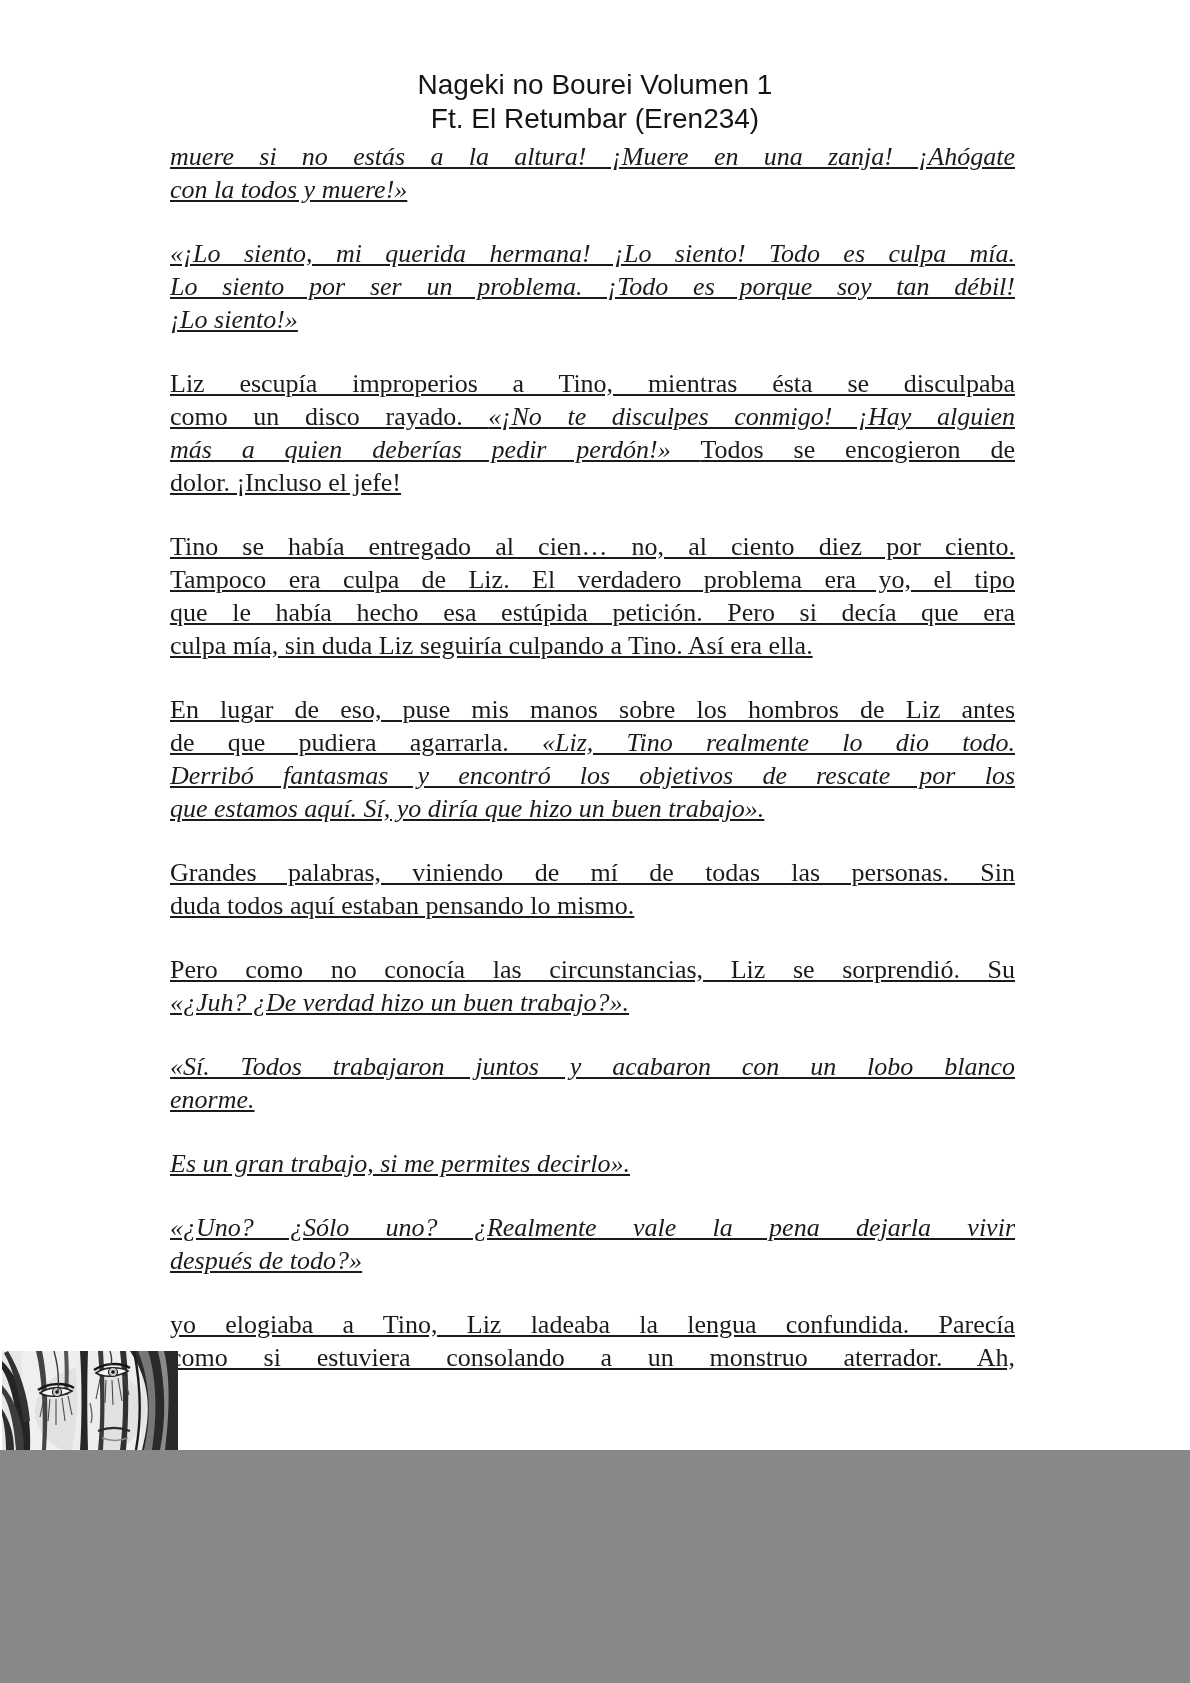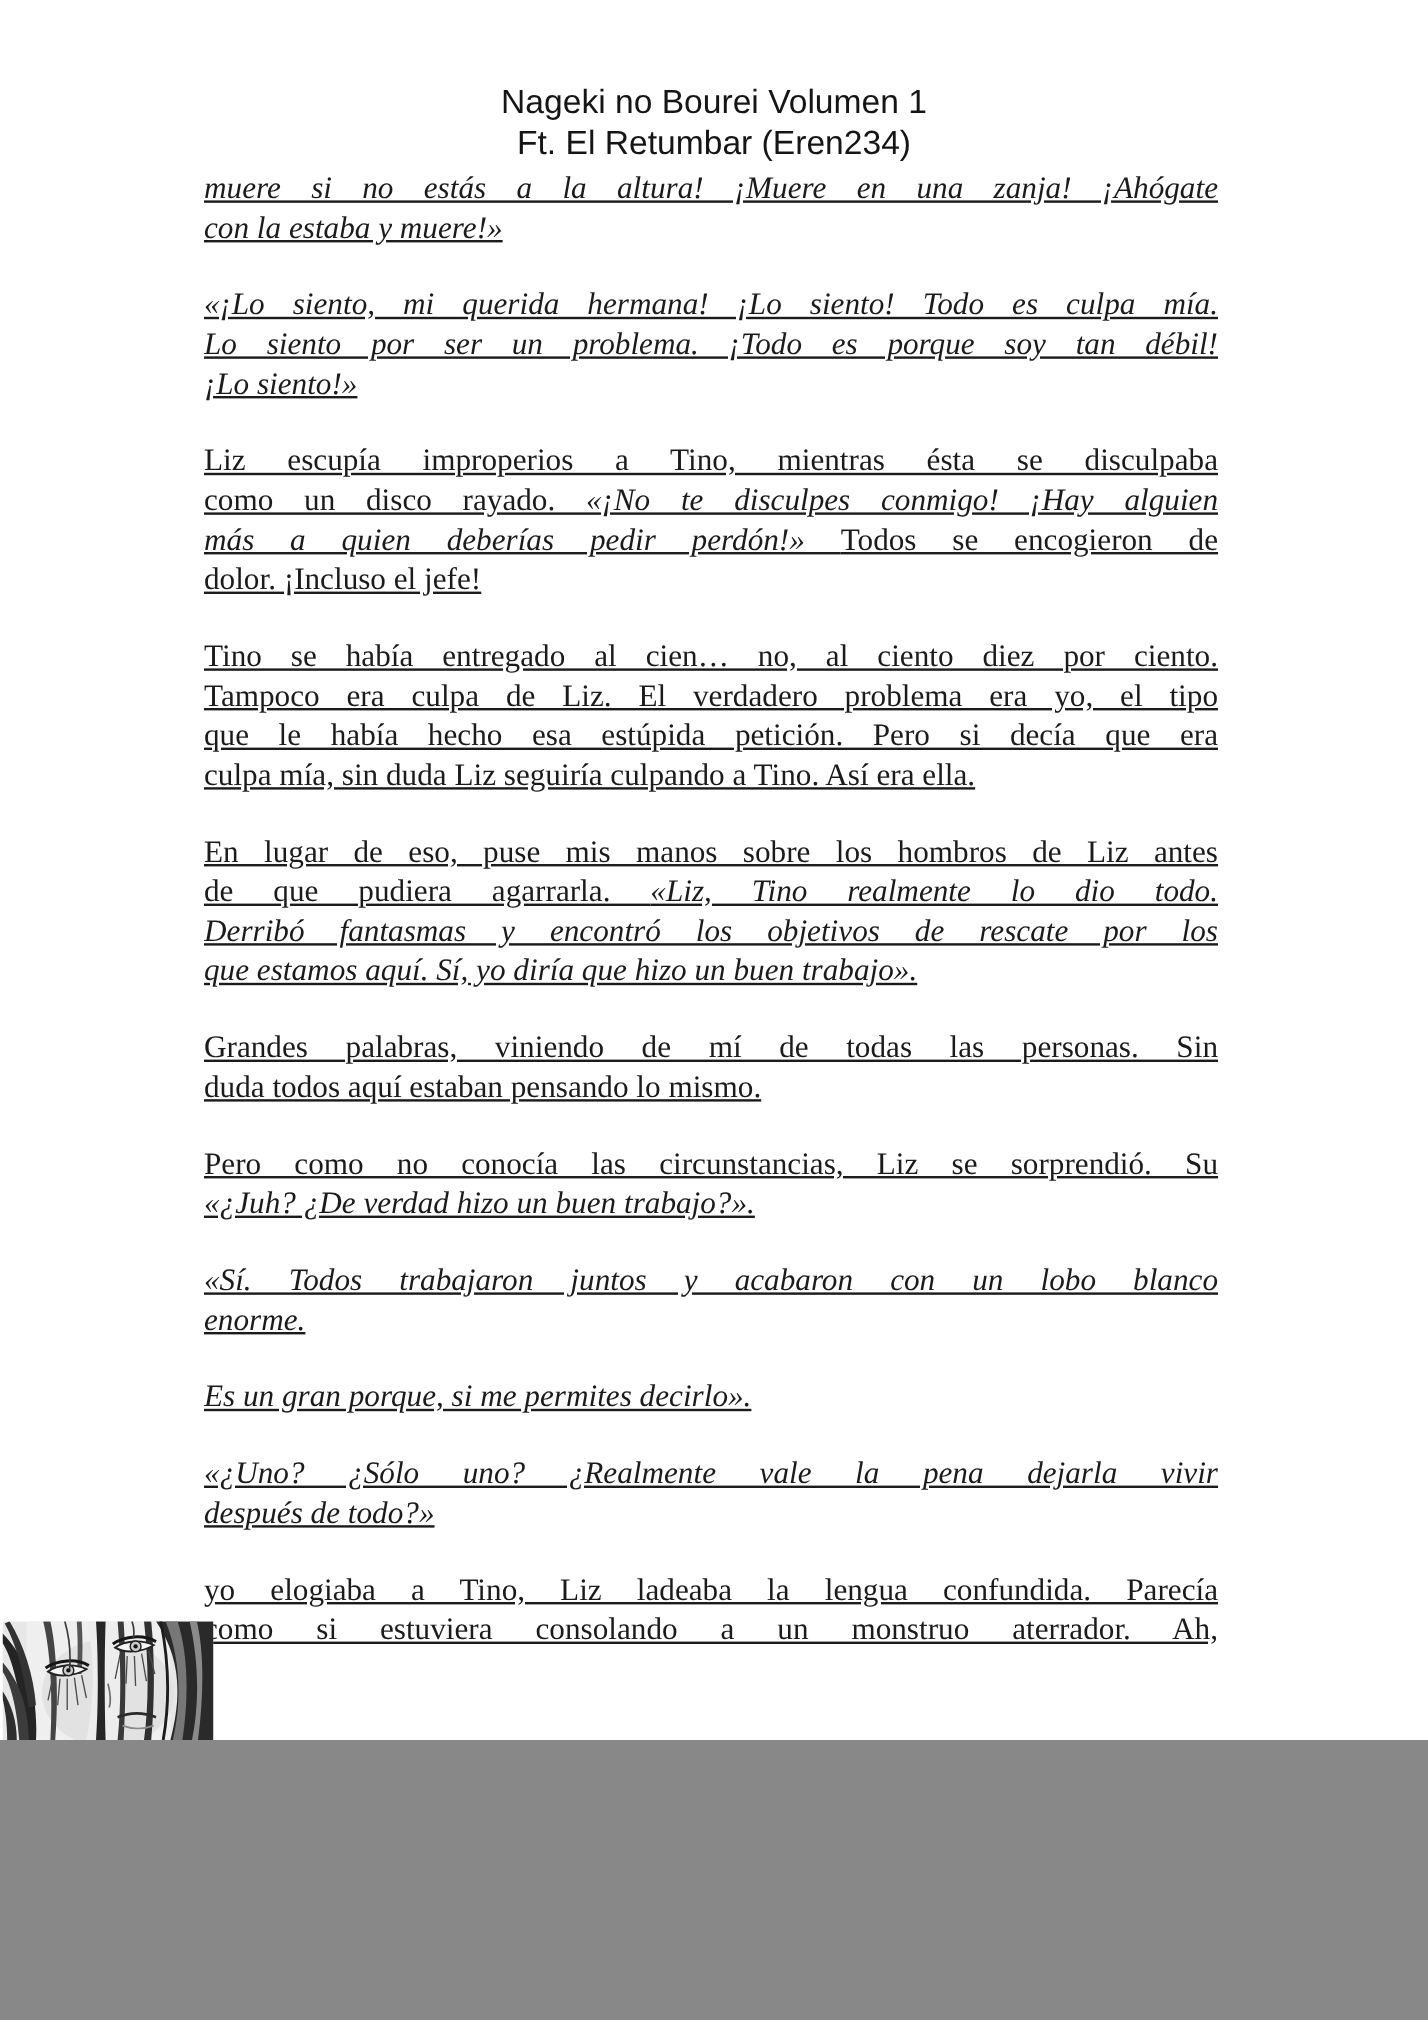--- a/index.html
+++ b/index.html
@@ -54,21 +54,21 @@
 <div class="page">
 
   <div class="doc-header">
     <div>Nageki no Bourei Volumen 1</div>
     <div>Ft. El Retumbar (Eren234)</div>
   </div>
 
   <div class="text-column">
       <div class="paragraph">
         <div class="line"><span class="it">muere si no estás a la altura! ¡Muere en una zanja! ¡Ahógate</span></div>
-        <div class="line last"><span class="it">con la estaba y muere!»</span></div>
+        <div class="line last"><span class="it">con la todos y muere!»</span></div>
       </div>
       <div class="paragraph">
         <div class="line"><span class="it">«¡Lo siento, mi querida hermana! ¡Lo siento! Todo es culpa mía.</span></div>
         <div class="line"><span class="it">Lo siento por ser un problema. ¡Todo es porque soy tan débil!</span></div>
         <div class="line last"><span class="it">¡Lo siento!»</span></div>
       </div>
       <div class="paragraph">
         <div class="line"><span>Liz escupía improperios a Tino, mientras ésta se disculpaba</span></div>
         <div class="line"><span>como un disco rayado. </span><span class="it">«¡No te disculpes conmigo! ¡Hay alguien</span></div>
         <div class="line"><span class="it">más a quien deberías pedir perdón!» </span><span>Todos se encogieron de</span></div>
@@ -92,21 +92,21 @@
       </div>
       <div class="paragraph">
         <div class="line"><span>Pero como no conocía las circunstancias, Liz se sorprendió. Su</span></div>
         <div class="line last"><span class="it">«¿Juh? ¿De verdad hizo un buen trabajo?».</span></div>
       </div>
       <div class="paragraph">
         <div class="line"><span class="it">«Sí. Todos trabajaron juntos y acabaron con un lobo blanco</span></div>
         <div class="line last"><span class="it">enorme.</span></div>
       </div>
       <div class="paragraph">
-        <div class="line last"><span class="it">Es un gran porque, si me permites decirlo».</span></div>
+        <div class="line last"><span class="it">Es un gran trabajo, si me permites decirlo».</span></div>
       </div>
       <div class="paragraph">
         <div class="line"><span class="it">«¿Uno? ¿Sólo uno? ¿Realmente vale la pena dejarla vivir</span></div>
         <div class="line last"><span class="it">después de todo?»</span></div>
       </div>
       <div class="paragraph">
         <div class="line"><span>yo elogiaba a Tino, Liz ladeaba la lengua confundida. Parecía</span></div>
         <div class="line"><span>como si estuviera consolando a un monstruo aterrador. Ah,</span></div>
       </div>
     </div>

